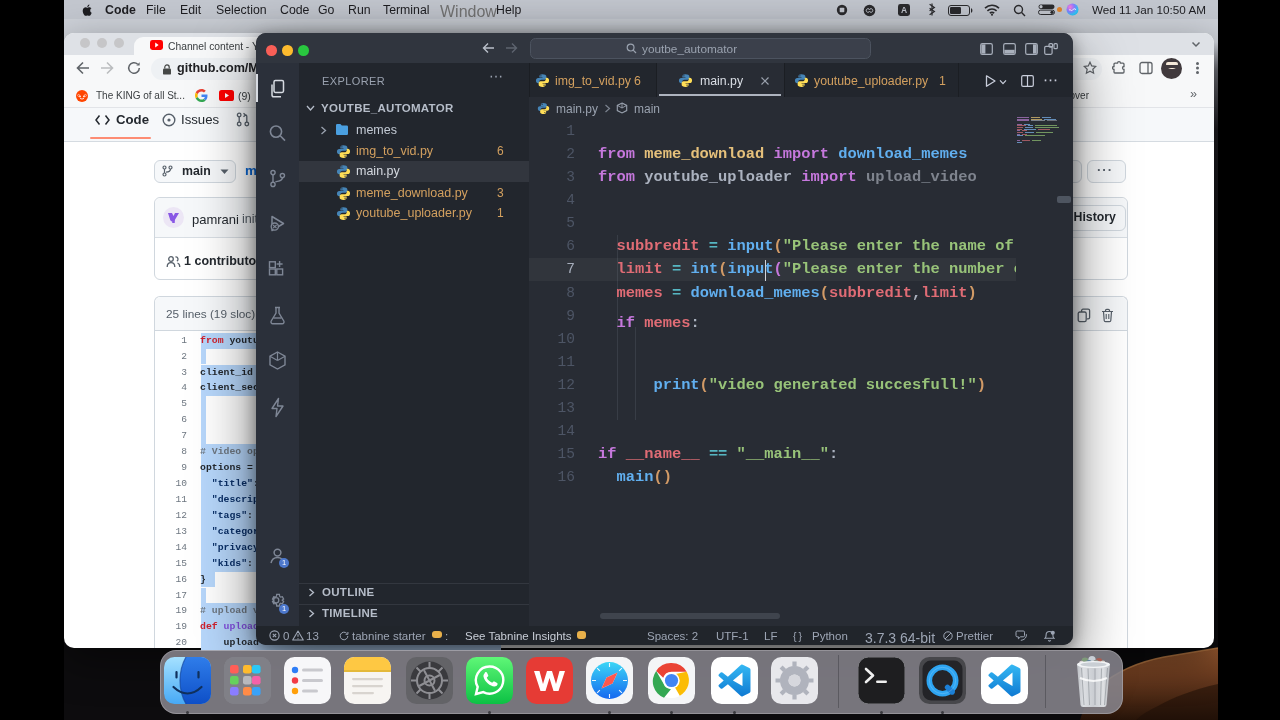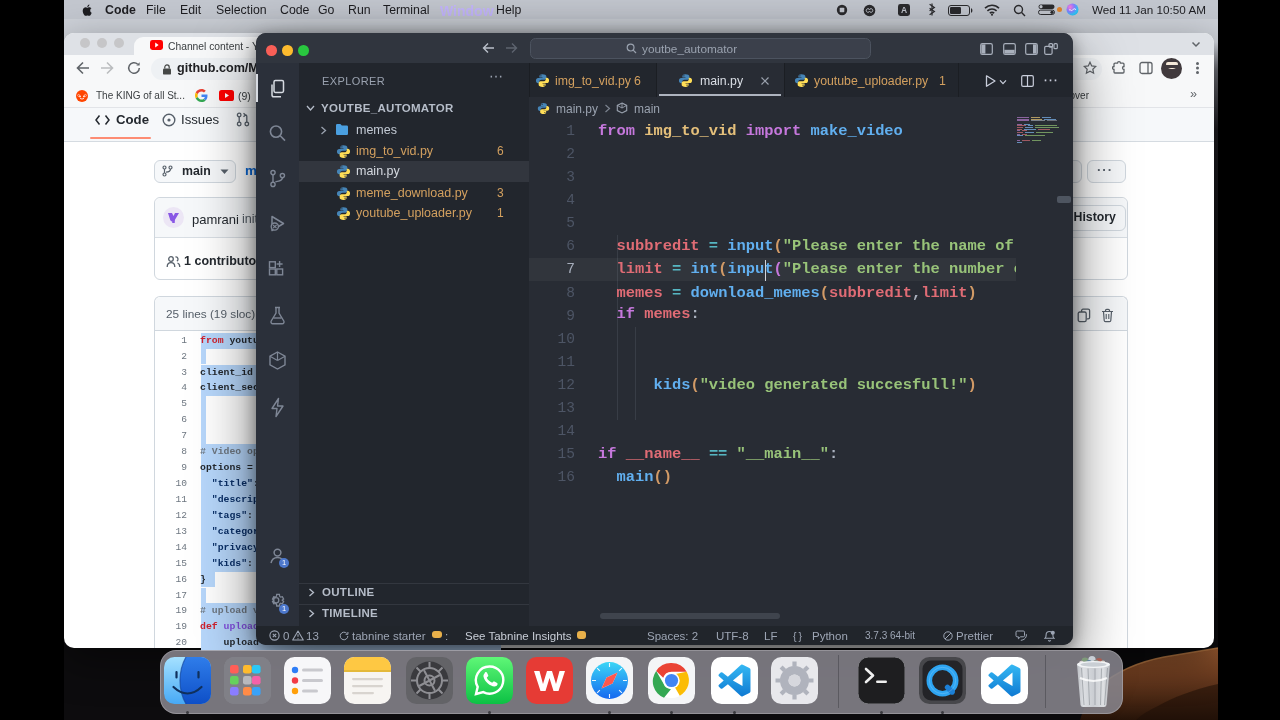--- a/index.html
+++ b/index.html
@@ -41,21 +41,21 @@
       <path fill="#1d1d21" d="M8.2 6.4c0-1.4 1.1-2 1.2-2.1-.7-.9-1.7-1-2-1.1-.9-.1-1.7.5-2.1.5-.4 0-1.1-.5-1.8-.5C2.6 3.3 1.7 3.8 1.2 4.7.2 6.4.9 9 1.9 10.4c.5.7 1 1.4 1.7 1.4.7 0 1-.4 1.8-.4s1.1.4 1.8.4c.8 0 1.3-.7 1.7-1.4.6-.8.8-1.6.8-1.6s-1.5-.6-1.5-2.4zM6.8 2.3c.4-.5.6-1.1.6-1.7-.6 0-1.2.4-1.6.8-.4.4-.7 1-.6 1.7.6 0 1.2-.3 1.6-.8z"></path>
     </svg>
     <div class="a" style="left:105px;top:2.5px;font-size:12.3px;font-weight:700;color:#1d1d21">Code</div>
 <div class="a" style="left:146px;top:2.5px;font-size:12.3px;font-weight:400;color:#1d1d21">File</div>
 <div class="a" style="left:180px;top:2.5px;font-size:12.3px;font-weight:400;color:#1d1d21">Edit</div>
 <div class="a" style="left:216px;top:2.5px;font-size:12.3px;font-weight:400;color:#1d1d21">Selection</div>
 <div class="a" style="left:280px;top:2.5px;font-size:12.3px;font-weight:400;color:#1d1d21">Code</div>
 <div class="a" style="left:318px;top:2.5px;font-size:12.3px;font-weight:400;color:#1d1d21">Go</div>
 <div class="a" style="left:348px;top:2.5px;font-size:12.3px;font-weight:400;color:#1d1d21">Run</div>
 <div class="a" style="left:383px;top:2.5px;font-size:12.3px;font-weight:400;color:#1d1d21">Terminal</div>
-<div class="a" style="left:440px;top:2.5px;font-size:14px;font-weight:700;color:#c4b5fd">Window</div>
+<div class="a" style="left:440px;top:2.5px;font-size:16px;font-weight:400;color:#737373">Window</div>
 <div class="a" style="left:496px;top:2.5px;font-size:12.3px;font-weight:400;color:#1d1d21">Help</div>
 
 <svg class="a" style="left:836px;top:4px" width="12" height="12" viewBox="0 0 12 12">
       <circle cx="6" cy="6" r="5.2" fill="#2b2b2e"></circle>
       <rect x="3.7" y="3.7" width="4.6" height="4.6" rx="0.8" fill="#c2c6ce"></rect>
     </svg>
 <svg class="a" style="left:863px;top:3.5px" width="13" height="13" viewBox="0 0 13 13">
       <circle cx="6.5" cy="6.5" r="5.8" fill="#2b2b2e"></circle>
       <path d="M3.2 6.5c0-1 .8-1.8 1.8-1.8.9 0 1.4.6 1.5.9.1-.3.6-.9 1.5-.9 1 0 1.8.8 1.8 1.8s-.8 1.8-1.8 1.8c-.9 0-1.4-.6-1.5-.9-.1.3-.6.9-1.5.9-1 0-1.8-.8-1.8-1.8z" fill="none" stroke="#c2c6ce" stroke-width="1"></path>
     </svg>
@@ -494,37 +494,38 @@
       <path d="M6 1v5M1.3 3.4 6 6m4.7-2.6L6 6" stroke="#9aa2af" stroke-width="0.9"></path>
     </svg>
 <div class="a" style="left:634px;top:101.5px;font-size:12px;color:#9aa2af">main</div>
 
 <div class="a" style="left:529px;top:120px;width:544px;height:492px;background:#282c34"></div>
 <div class="a" style="left:529px;top:258.4px;width:487px;height:23.1px;background:rgba(255,255,255,.045)"></div>
 <div class="a" style="left:616.5px;top:235px;width:1px;height:185px;background:rgba(171,178,191,.13)"></div>
 <div class="a" style="left:635px;top:327px;width:1px;height:93px;background:rgba(171,178,191,.13)"></div>
 
 <div class="gut" style="top:120.0px;line-height:23.07px;color:#4d5565">1</div>
-<div class="vsrow" style="top:120.0px;line-height:23.07px"><i class="tp">from</i> <i class="tm">img_to_vid</i> <i class="tp">import</i> <i class="tf">make_video</i></div>
 <div class="gut" style="top:143.1px;line-height:23.07px;color:#4d5565">2</div>
+<div class="vsrow" style="top:143.1px;line-height:23.07px"><i class="tp">from</i> <i class="tm">meme_download</i> <i class="tp">import</i> <i class="tf">download_memes</i></div>
 <div class="gut" style="top:166.1px;line-height:23.07px;color:#4d5565">3</div>
+<div class="vsrow" style="top:166.1px;line-height:23.07px"><i class="tp">from</i> <i class="tw">youtube_uploader</i> <i class="tp">import</i> <i class="tg">upload_video</i></div>
 <div class="gut" style="top:189.2px;line-height:23.07px;color:#4d5565">4</div>
 <div class="gut" style="top:212.3px;line-height:23.07px;color:#4d5565">5</div>
 <div class="gut" style="top:235.3px;line-height:23.07px;color:#4d5565">6</div>
 <div class="vsrow" style="top:235.3px;line-height:23.07px">  <i class="tr">subbredit</i> <i class="tc">=</i> <i class="tf">input</i><i class="to">(</i><i class="ts">"Please enter the name of the subbreddit"</i></div>
 <div class="gut" style="top:258.4px;line-height:23.07px;color:#a6adbb">7</div>
 <div class="vsrow" style="top:258.4px;line-height:23.07px">  <i class="tr">limit</i> <i class="tc">=</i> <i class="tf">int</i><i class="to">(</i><i class="tf">input</i><i class="tq">(</i><i class="ts">"Please enter the number of memes "</i></div>
 <div class="gut" style="top:281.5px;line-height:23.07px;color:#4d5565">8</div>
 <div class="vsrow" style="top:281.5px;line-height:23.07px">  <i class="tr">memes</i> <i class="tc">=</i> <i class="tf">download_memes</i><i class="to">(</i><i class="tr">subbredit</i><i class="tw">,</i><i class="tr">limit</i><i class="to">)</i></div>
 <div class="gut" style="top:304.6px;line-height:23.07px;color:#4d5565">9</div>
-<div class="vsrow" style="top:303px;line-height:23.07px">  <i class="tp">if</i> <i class="tr">memes</i><i class="tw">:</i></div>
+<div class="vsrow" style="top:312px;line-height:23.07px">  <i class="tp">if</i> <i class="tr">memes</i><i class="tw">:</i></div>
 <div class="gut" style="top:327.6px;line-height:23.07px;color:#4d5565">10</div>
 <div class="gut" style="top:350.7px;line-height:23.07px;color:#4d5565">11</div>
 <div class="gut" style="top:373.8px;line-height:23.07px;color:#4d5565">12</div>
-<div class="vsrow" style="top:373.8px;line-height:23.07px">      <i class="tf">kids</i><i class="to">(</i><i class="ts">"video generated succesfull!"</i><i class="to">)</i></div>
+<div class="vsrow" style="top:373.8px;line-height:23.07px">      <i class="tf">print</i><i class="to">(</i><i class="ts">"video generated succesfull!"</i><i class="to">)</i></div>
 <div class="gut" style="top:396.8px;line-height:23.07px;color:#4d5565">13</div>
 <div class="gut" style="top:419.9px;line-height:23.07px;color:#4d5565">14</div>
 <div class="gut" style="top:443.0px;line-height:23.07px;color:#4d5565">15</div>
 <div class="vsrow" style="top:443.0px;line-height:23.07px"><i class="tp">if</i> <i class="tr">__name__</i> <i class="tc">==</i> <i class="ts">"__main__"</i><i class="tw">:</i></div>
 <div class="gut" style="top:466.1px;line-height:23.07px;color:#4d5565">16</div>
 <div class="vsrow" style="top:466.1px;line-height:23.07px">  <i class="tf">main</i><i class="to">()</i></div>
 <div class="a" style="left:764.5px;top:260px;width:1.6px;height:21px;background:#d0d4dc"></div>
 <div class="a" style="left:1017px;top:117.0px;width:12px;height:1.1px;opacity:.85;background:#9b6fb0"></div>
 <div class="a" style="left:1031px;top:117.0px;width:9px;height:1.1px;opacity:.85;background:#c7ab6a"></div>
 <div class="a" style="left:1042px;top:117.0px;width:9px;height:1.1px;opacity:.85;background:#6f9fd0"></div>
@@ -575,25 +576,25 @@
 <div class="a" style="left:306px;top:629.5px;font-size:11.5px;color:#9da5b4">13</div>
 <svg class="a" style="left:339px;top:630.5px" width="10" height="10" viewBox="0 0 10 10">
       <path d="M8.8 5a3.8 3.8 0 1 1-1.1-2.7M8.9 1v2.3H6.6" stroke="#9da5b4" stroke-width="1" fill="none"></path>
     </svg>
 <div class="a" style="left:352px;top:629.5px;font-size:11.5px;color:#9da5b4">tabnine starter</div>
 <div class="a" style="left:432px;top:631px;width:10px;height:7px;border-radius:3px;background:#e8b04a"></div>
 <div class="a" style="left:445px;top:629.5px;font-size:11.5px;color:#9da5b4">:</div>
 <div class="a" style="left:465px;top:629.5px;font-size:11.5px;color:#c8cdd6">See Tabnine Insights</div>
 <div class="a" style="left:577px;top:630.5px;width:9px;height:8px;border-radius:3px;background:#e8b04a"></div>
 <div class="a" style="left:647px;top:629.5px;font-size:11.5px;color:#9da5b4">Spaces: 2</div>
-<div class="a" style="left:716px;top:629.5px;font-size:11.5px;color:#9da5b4">UTF-8</div>
+<div class="a" style="left:716px;top:629.5px;font-size:11.5px;color:#9da5b4">UTF-1</div>
 <div class="a" style="left:764px;top:629.5px;font-size:11.5px;color:#9da5b4">LF</div>
 <div class="a" style="left:793px;top:629.5px;font-size:10.5px;color:#9da5b4">{ }</div>
 <div class="a" style="left:812px;top:629.5px;font-size:11.5px;color:#9da5b4">Python</div>
-<div class="a" style="left:865px;top:629.5px;font-size:10px;color:#9da5b4">3.7.3 64-bit</div>
+<div class="a" style="left:865px;top:629.5px;font-size:14px;color:#9da5b4">3.7.3 64-bit</div>
 <svg class="a" style="left:943px;top:630.5px" width="10" height="10" viewBox="0 0 10 10">
       <circle cx="5" cy="5" r="4.2" stroke="#9da5b4" stroke-width="1" fill="none"></circle>
       <path d="M2 8 8 2" stroke="#9da5b4" stroke-width="1"></path>
     </svg>
 <div class="a" style="left:956px;top:629.5px;font-size:11.5px;color:#9da5b4">Prettier</div>
 <svg class="a" style="left:1015px;top:630px" width="13" height="11" viewBox="0 0 13 11">
       <path d="M1 2.2A1.2 1.2 0 0 1 2.2 1h6.1a1.2 1.2 0 0 1 1.2 1.2v3.4A1.2 1.2 0 0 1 8.3 6.8H5.5L3.4 8.8V6.8H2.2A1.2 1.2 0 0 1 1 5.6Z" stroke="#9da5b4" stroke-width="1" fill="none"></path>
       <path d="M11.4 4.2a5.3 5.3 0 0 1-4.3 5.9l-1.3.2" stroke="#9da5b4" stroke-width="1" fill="none"></path>
     </svg>
 <svg class="a" style="left:1044px;top:629.5px" width="11" height="12" viewBox="0 0 11 12">

